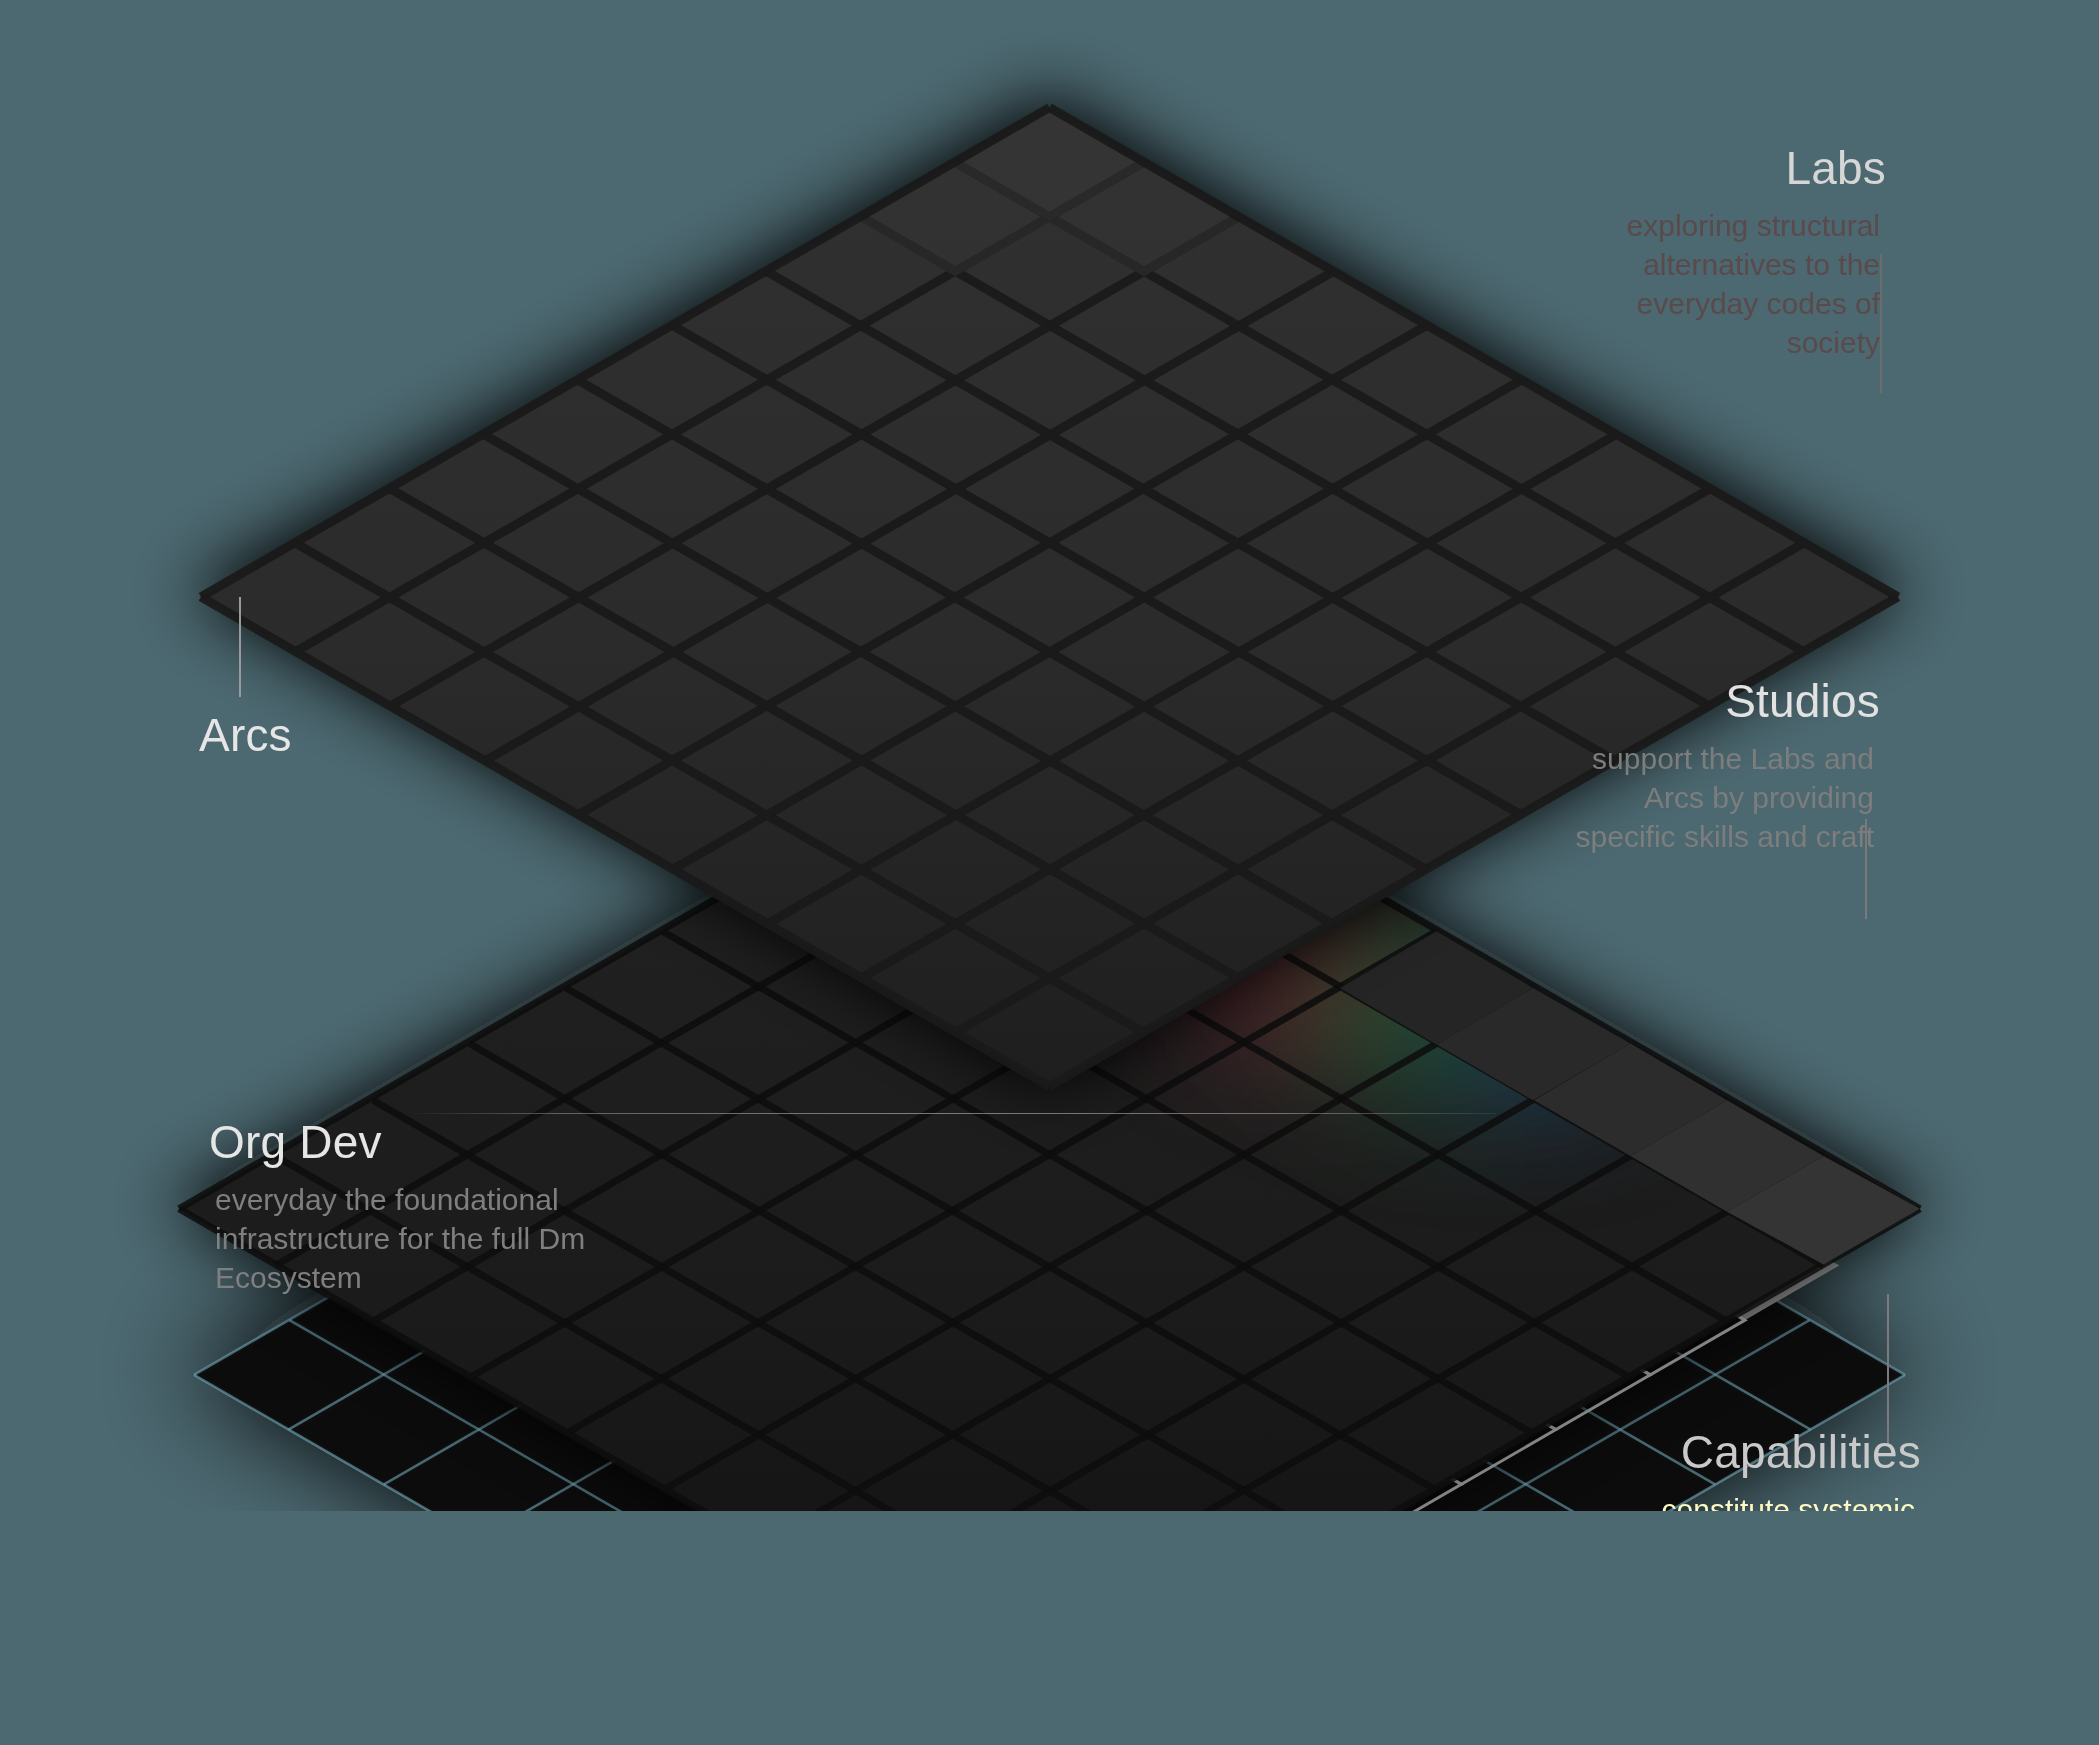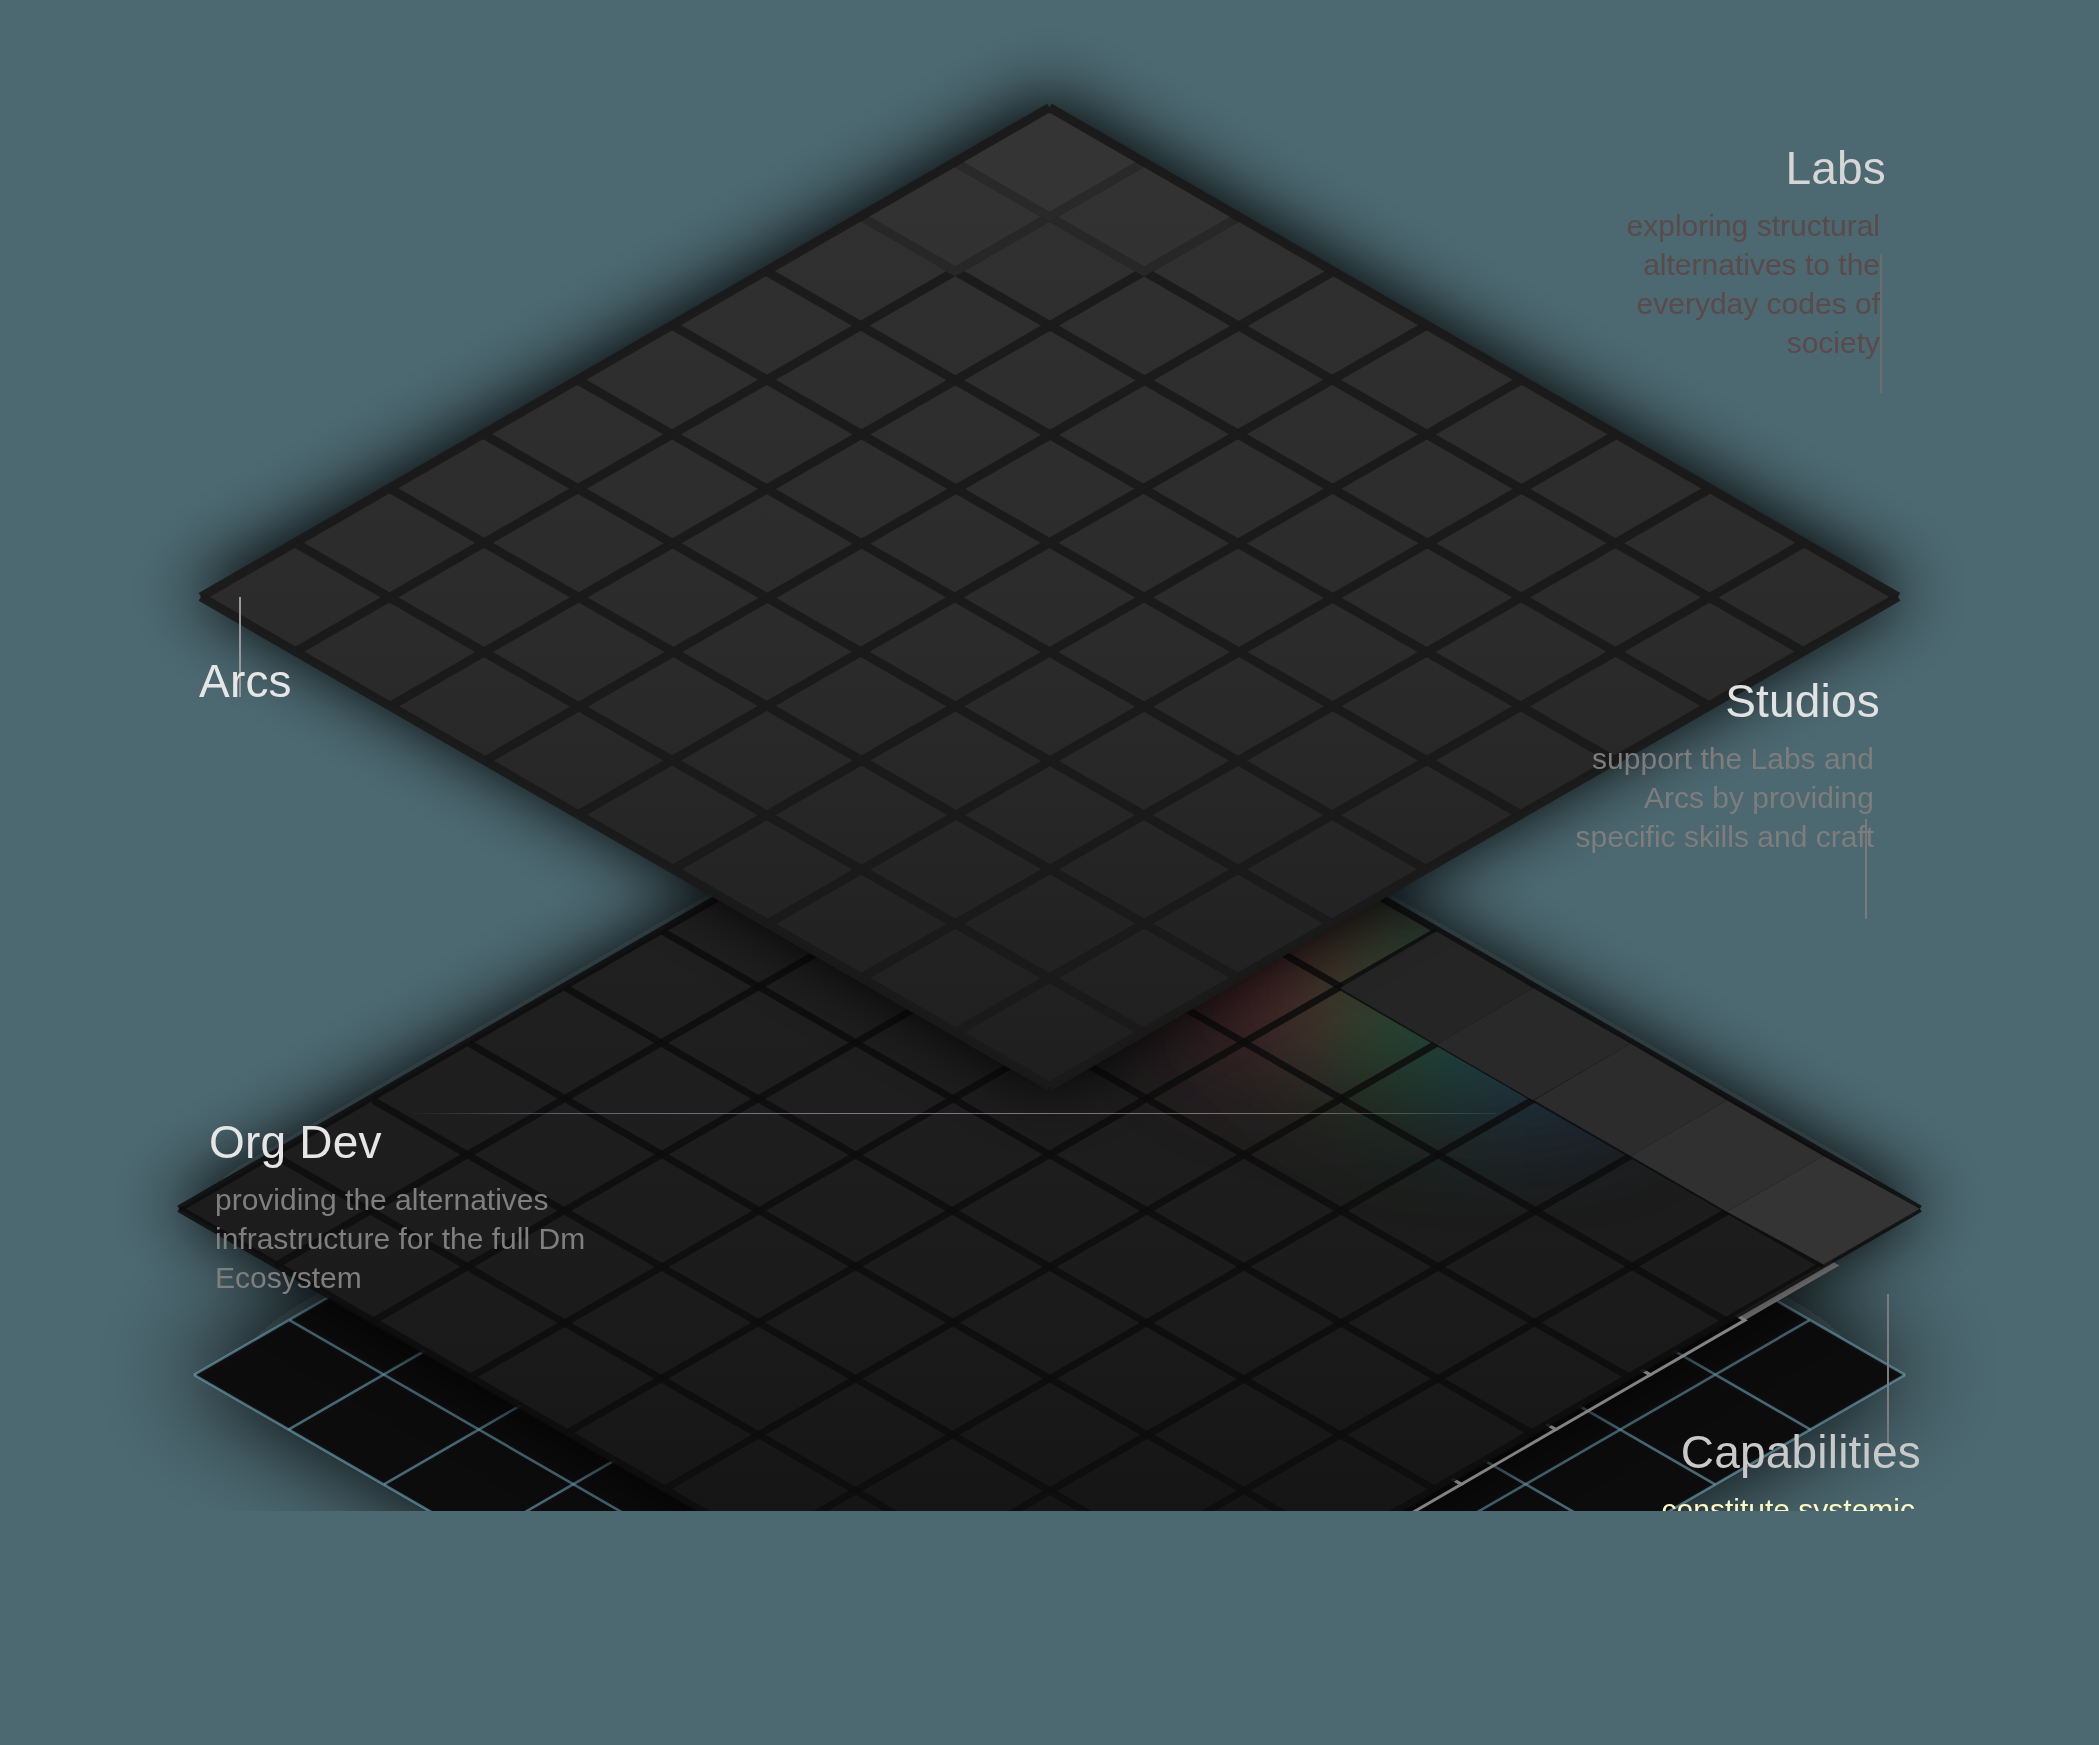--- a/index.html
+++ b/index.html
@@ -55,21 +55,21 @@
   #annot-labs { left: 1587px; top: 144px; width: 299px; }
   #annot-labs .title { color: #d6d6d6; }
   #annot-labs .desc  { color: #5a4a4c; }
 
   
   #annot-studios { left: 1552px; top: 677px; width: 328px; }
   #annot-studios .title { color: #e2e2e2; }
   #annot-studios .desc  { color: #7d7d7d; }
 
   
-  #annot-arcs { left: 199px; top: 657px; width: 318px; }
+  #annot-arcs { left: 199px; top: 711px; width: 318px; }
   #annot-arcs .title { color: #e6e6e6; }
   #annot-arcs .desc  { color: #8a8a8a; }
 
   
   #annot-orgdev { left: 209px; top: 1118px; width: 398px; }
   #annot-orgdev .title { color: #e6e6e6; }
   #annot-orgdev .desc  { color: #7f7f7f; }
 
   
   #annot-capabilities { left: 1622px; top: 1428px; width: 299px; }
@@ -373,21 +373,21 @@
     <div class="title">Studios</div>
     <div class="desc">support the Labs and Arcs by providing specific skills and craft</div>
   </div>
 
   <div class="annot left" id="annot-arcs">
     <div class="title">Arcs</div>
   </div>
 
   <div class="annot left" id="annot-orgdev">
     <div class="title">Org Dev</div>
-    <div class="desc">providing the alternatives infrastructure for the full Dm Ecosystem</div>
+    <div class="desc">everyday the foundational infrastructure for the full Dm Ecosystem</div>
   </div>
 
   <div class="annot right" id="annot-capabilities">
     <div class="title">Capabilities</div>
     <div class="desc">constitute systemic goals that bind our collective aspiration</div>
   </div>
 
 </div>
 
 

